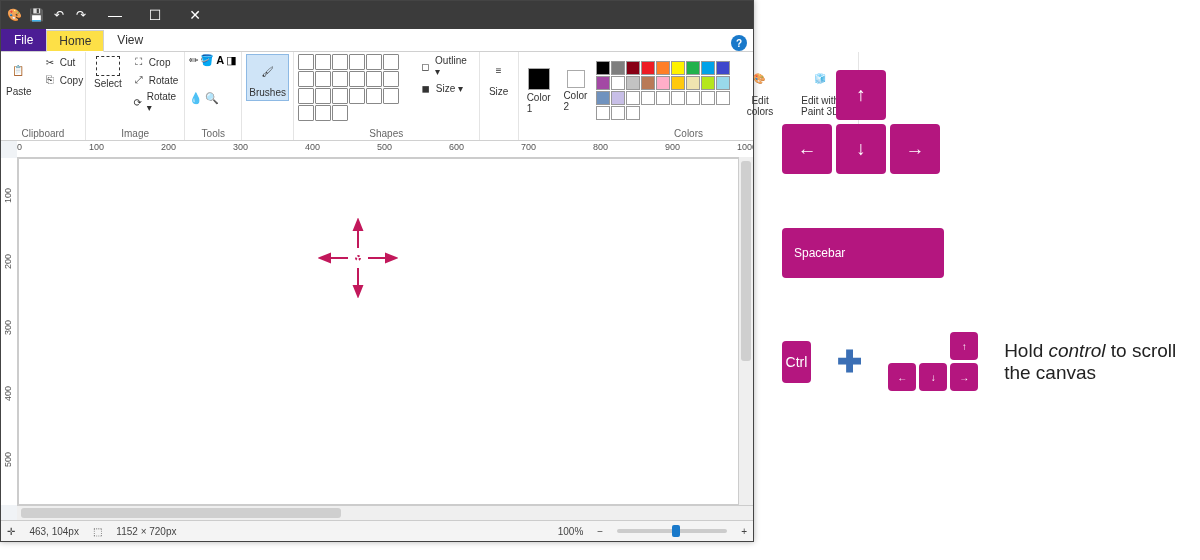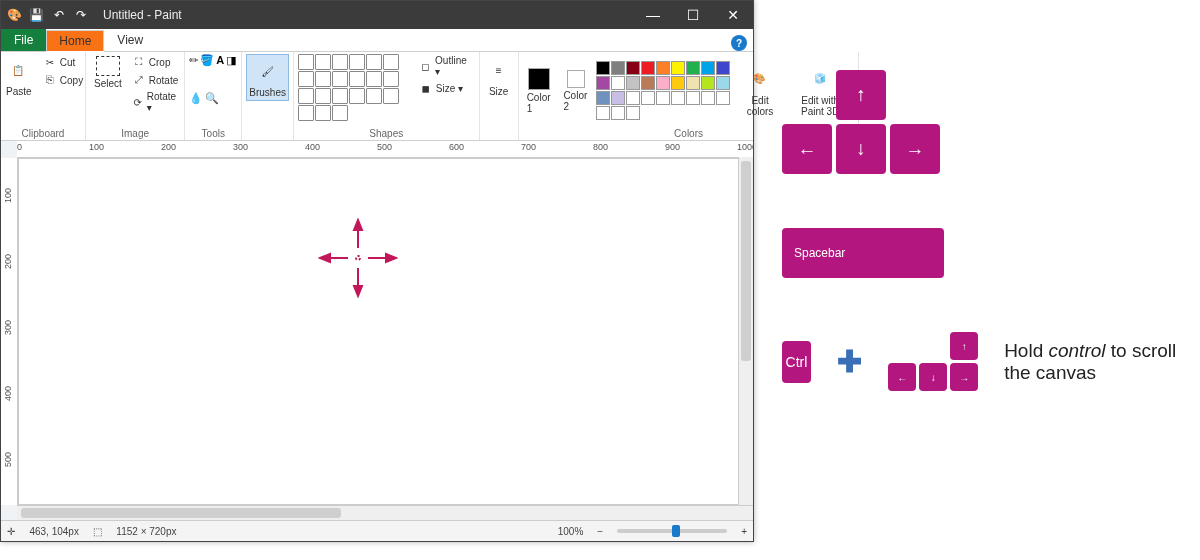--- a/index.html
+++ b/index.html
@@ -7,22 +7,22 @@
   
   .tb{height:28px;background:#3b3b3b;color:#fff;display:flex;align-items:center;font-size:12px}
   .tb .qat{display:flex;align-items:center;gap:6px;padding:0 6px}
   .tb .qat span{width:16px;height:16px;display:flex;align-items:center;justify-content:center}
   .tb .title{flex:1;padding-left:8px;opacity:.9}
   .tb .wbtn{width:40px;height:28px;display:flex;align-items:center;justify-content:center;font-size:14px}
   .tb .wbtn.close{background:transparent}
   
   .tabs{height:22px;background:#fff;display:flex;align-items:flex-end;border-bottom:1px solid #d0d0d0}
   .tab{padding:3px 12px;font-size:12px;color:#333;border:1px solid transparent}
-  .tab.file{background:#15803d;color:#fff}
-  .tab.active{border:1px solid #d0d0d0;border-bottom-color:#fff;background:#f97316;margin-bottom:-1px}
+  .tab.file{background:#4c1d95;color:#fff}
+  .tab.active{border:1px solid #d0d0d0;border-bottom-color:#fff;background:#fde047;margin-bottom:-1px}
   .tabs .help{margin-left:auto;margin-right:6px;width:16px;height:16px;border-radius:8px;background:#1979ca;color:#fff;display:flex;align-items:center;justify-content:center;font-size:10px;font-weight:bold}
   
   .ribbon{height:88px;background:#fff;border-bottom:1px solid #d0d0d0;display:flex}
   .grp{border-right:1px solid #e4e4e4;display:flex;flex-direction:column;align-items:center;justify-content:space-between;padding:2px 4px 1px}
   .grp .body{flex:1;display:flex;align-items:flex-start;gap:4px}
   .grp .lbl{font-size:10px;color:#666;padding-top:1px}
   .col{display:flex;flex-direction:column;gap:2px}
   .mini{display:flex;align-items:center;gap:3px;font-size:10px;color:#333;padding:1px 2px}
   .mini .ic{width:14px;height:14px;display:flex;align-items:center;justify-content:center}
   .big{display:flex;flex-direction:column;align-items:center;justify-content:center;gap:2px;padding:2px 4px;font-size:10px;color:#333}
@@ -77,21 +77,20 @@
 
 <div class="paint">
 
   <div class="tb">
     <div class="qat">
       <span>🎨</span>
       <span>💾</span>
       <span>↶</span>
       <span>↷</span>
     </div>
-    <div class="title">Untitled - Paint</div>
     <div class="wbtn">—</div>
     <div class="wbtn">☐</div>
     <div class="wbtn close">✕</div>
   </div>
 
   <div class="tabs">
     <div class="tab file">File</div>
     <div class="tab active">Home</div>
     <div class="tab">View</div>
     <div class="help">?</div>

